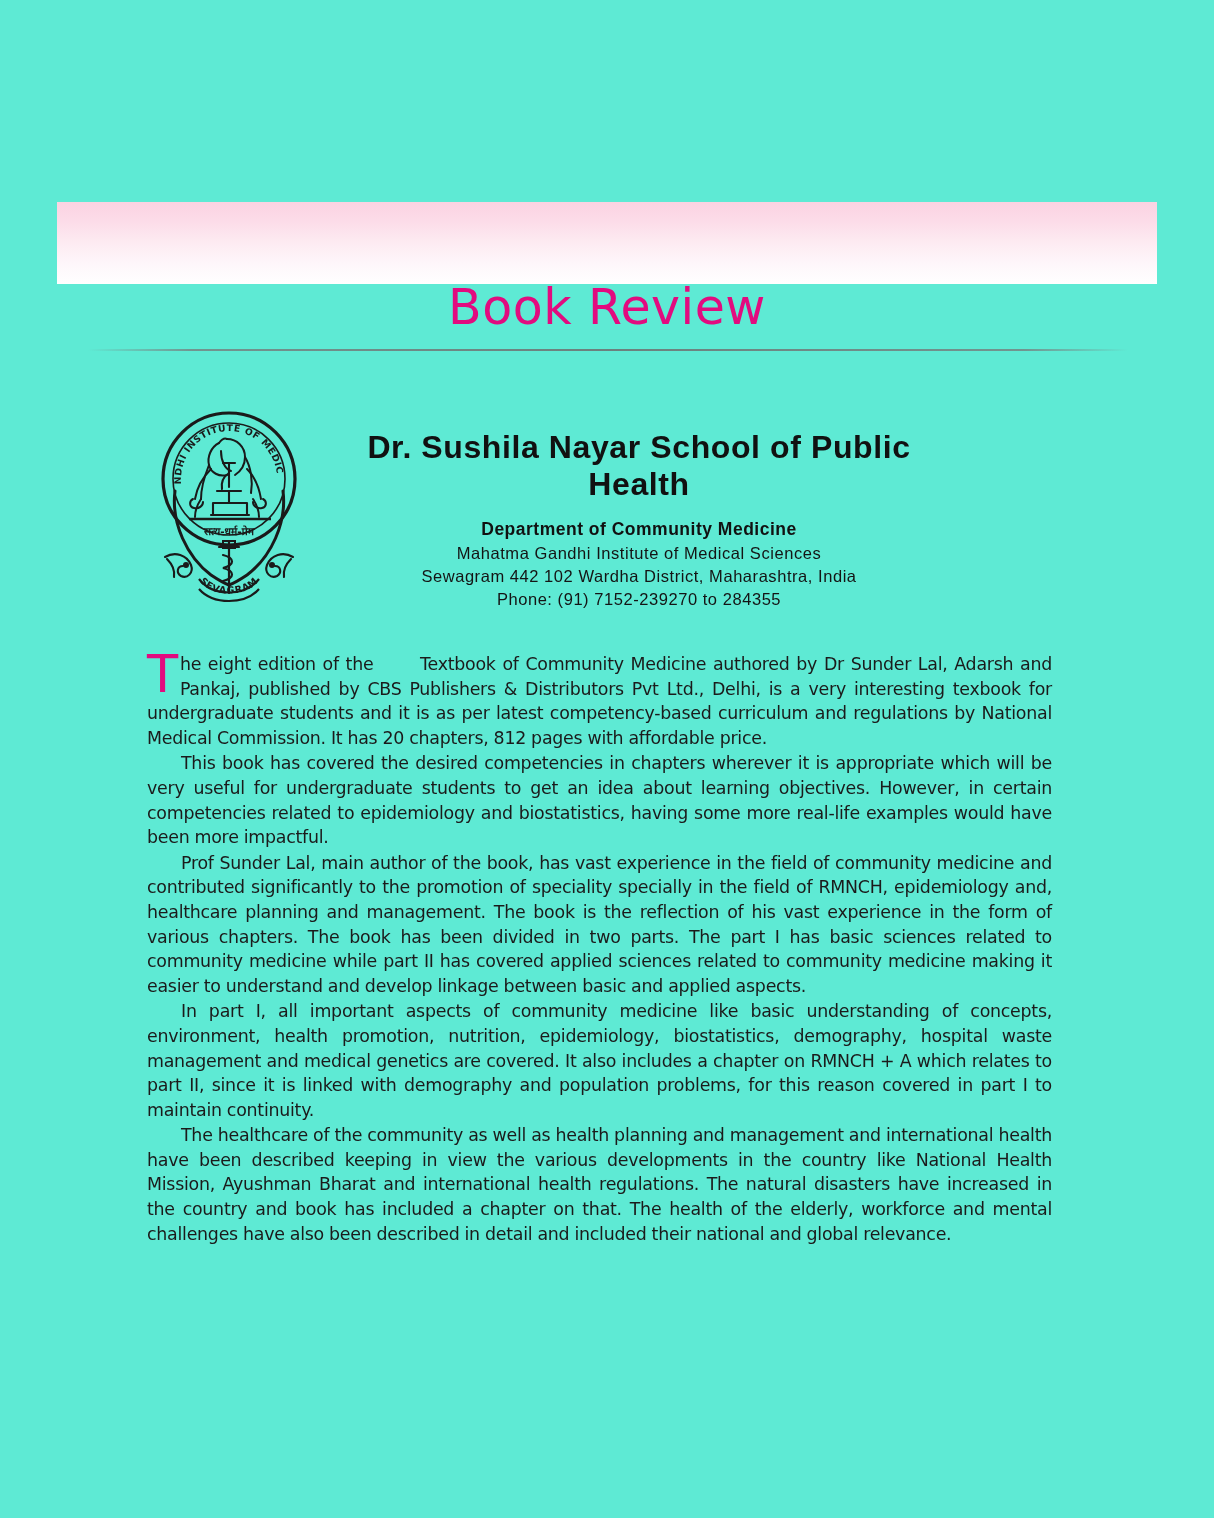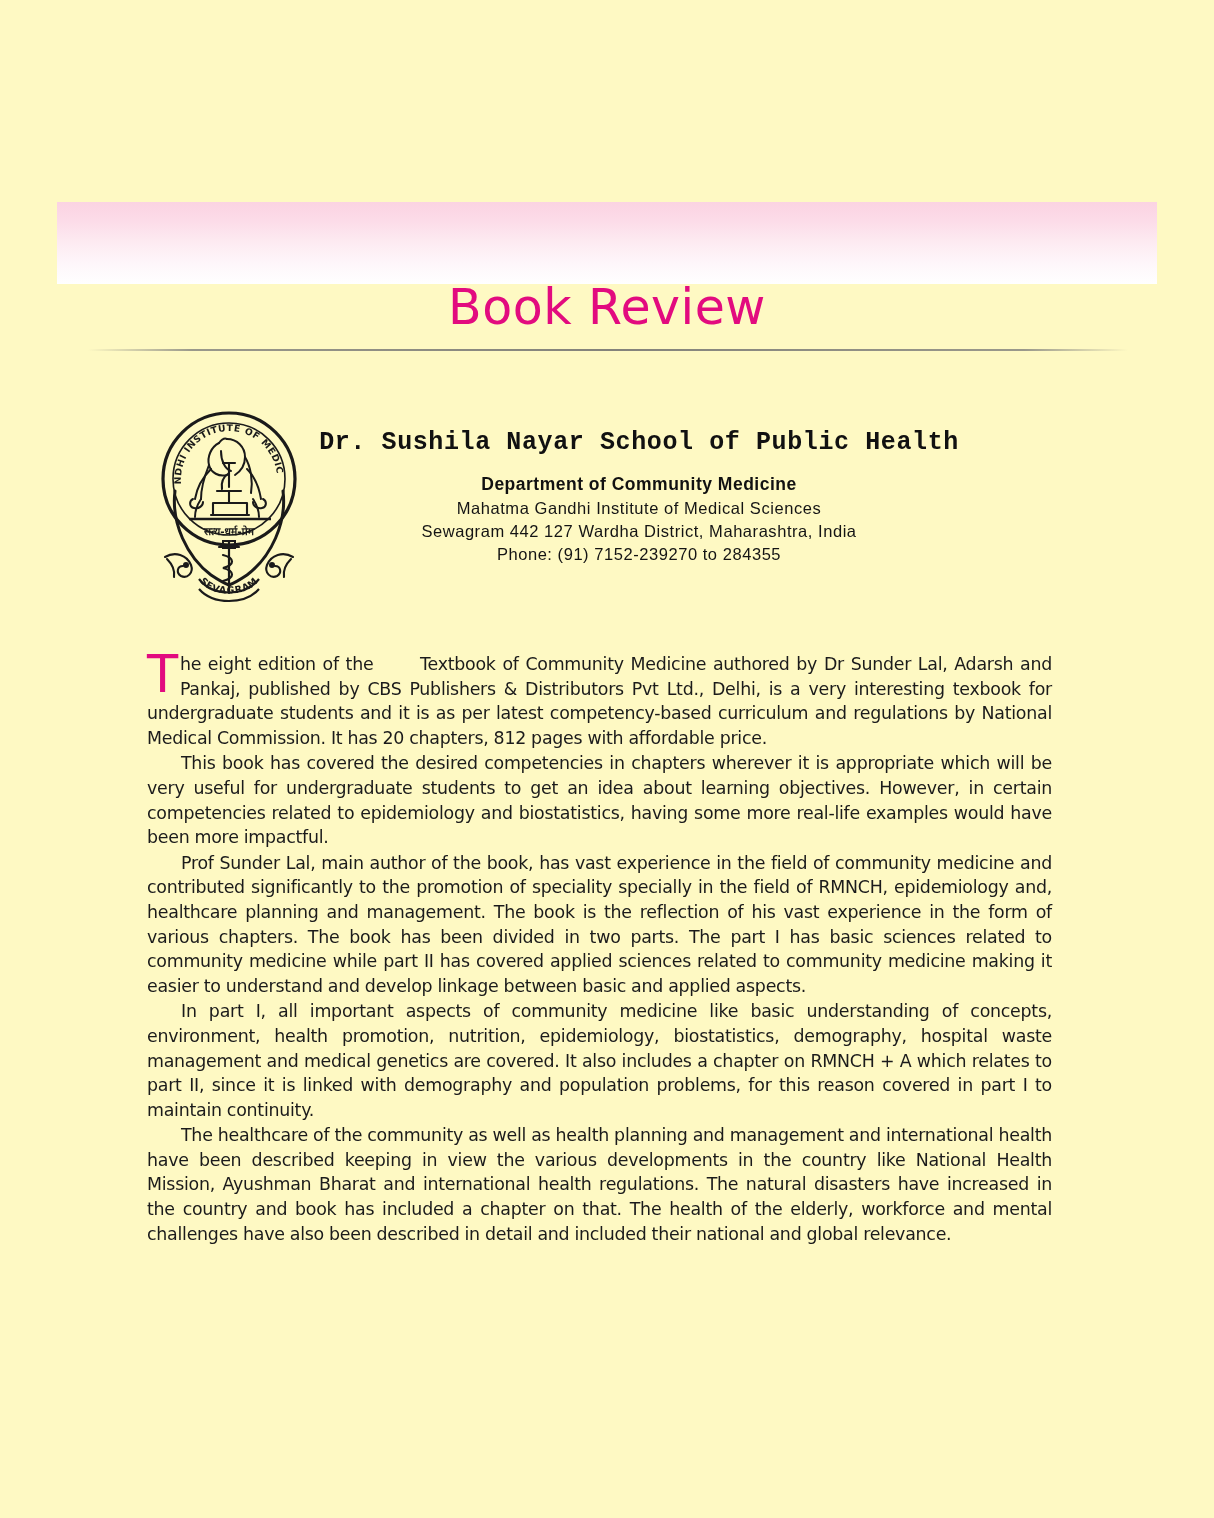--- a/index.html
+++ b/index.html
@@ -12,21 +12,21 @@
     height: 1518px;
     font-family: "Liberation Sans", sans-serif;
     color: #1a1a1a;
     position: relative;
     overflow: hidden;
   }
 
   .page {
     position: absolute;
     inset: 0;
-    background: #fef9c3;
+    background: #5eead4;
   }
 
   
   .banner {
     position: absolute;
     left: 57px;
     top: 202px;
     width: 1100px;
     height: 82px;
     background: linear-gradient(to bottom,
@@ -86,22 +86,22 @@
     justify-content: center;
     padding-top: 4px;
   }
   .inst-text {
     flex: 1 1 auto;
     text-align: center;
     padding-top: 26px;
     padding-right: 120px;
   }
   .inst-name {
-    font-family: Liberation Mono, monospace;
-    font-size: 25px;
+    font-family: Liberation Sans, sans-serif;
+    font-size: 32px;
     font-weight: bold;
     letter-spacing: 0.6px;
     color: #111111;
     line-height: 1.15;
     text-align: center;
   }
   .inst-incorporating {
     font-size: 16.5px;
     font-weight: 400;
     color: #141414;
@@ -254,21 +254,21 @@
             <textPath href="#ribbonpath" startOffset="50%" text-anchor="middle">SEVAGRAM</textPath>
           </text>
         </g>
       </svg>
     </div>
 
     <div class="inst-text">
       <div class="inst-name">Dr. Sushila Nayar School of Public Health</div>
       <div class="inst-dept">Department of Community Medicine</div>
       <div class="inst-line">Mahatma Gandhi Institute of Medical Sciences</div>
-      <div class="inst-line">Sewagram 442 127 Wardha District, Maharashtra, India</div>
+      <div class="inst-line">Sewagram 442 102 Wardha District, Maharashtra, India</div>
       <div class="inst-line">Phone: (91) 7152-239270 to 284355</div>
     </div>
 
   </div>
 
   <div class="article">
 
     <p class="para first">
       <span class="dropcap">T</span><span>he eight edition of the </span><span class="booktitle">Textbook of Community Medicine</span><span> authored by Dr Sunder Lal, Adarsh and Pankaj, published by CBS Publishers &amp; Distributors Pvt Ltd., Delhi, is a very interesting texbook for undergraduate students and it is as per latest competency-based curriculum and regulations by National Medical Commission. It has 20 chapters, 812 pages with affordable price.</span>
     </p>

